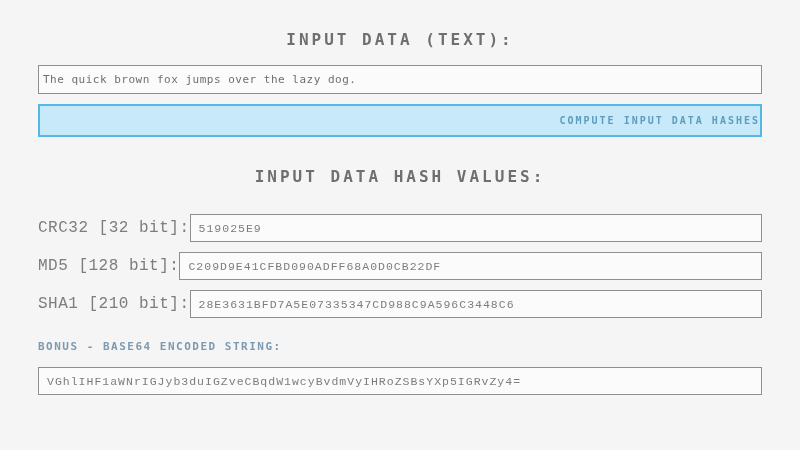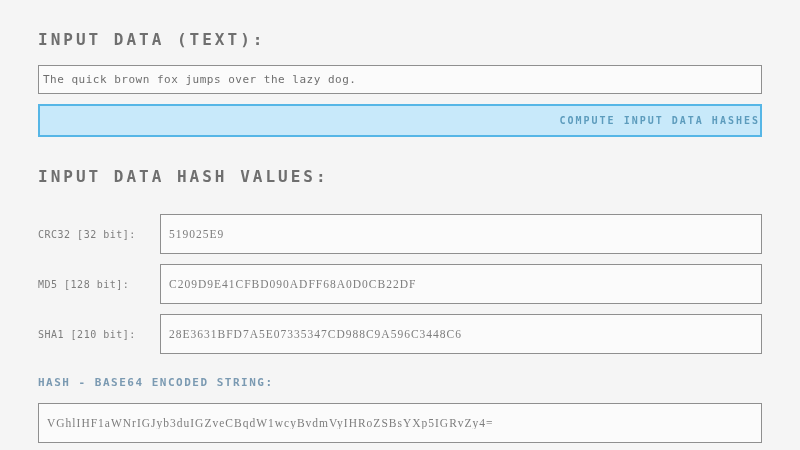--- a/index.html
+++ b/index.html
@@ -14,20 +14,21 @@
     height: 450px;
     padding: 30px 38px 0 38px;
   }
   .section-title {
     font-size: 16px;
     font-weight: bold;
     letter-spacing: 3px;
     color: #6f6f6f;
     margin-bottom: 16px;
     white-space: nowrap;
+    text-align: center;
   }
   .text-input {
     display: block;
     width: 100%;
     height: 29px;
     border: 1px solid #8f8f8f;
     background: #fbfbfb;
     color: #6f6f6f;
     font-family: "DejaVu Sans Mono", "Liberation Mono", monospace;
     font-size: 11px;
@@ -54,32 +55,33 @@
     margin-top: 30px;
     margin-bottom: 28px;
   }
   .hash-row {
     display: flex;
     align-items: center;
     margin-bottom: 10px;
   }
   .hash-label {
     flex: 0 0 122px;
-    font-size: 10px;
+    font-size: 16px;
     letter-spacing: 0.5px;
     color: #7d7d7d;
     white-space: nowrap;
+    font-family: Liberation Mono, monospace;
   }
   .hash-value {
     flex: 1;
-    height: 40px;
+    height: 28px;
     border: 1px solid #8f8f8f;
     background: #fbfbfb;
     color: #7d7d7d;
-    font-family: Liberation Serif, serif;
+    font-family: Liberation Mono, monospace;
     font-size: 11.5px;
     letter-spacing: 1px;
     padding: 0 8px;
     outline: none;
   }
   .bonus-title {
     margin-top: 22px;
     margin-bottom: 14px;
     font-size: 11px;
     font-weight: bold;
@@ -110,19 +112,19 @@
     <span class="hash-label">MD5 [128 bit]:</span>
     <input class="hash-value" type="text" readonly="" value="C209D9E41CFBD090ADFF68A0D0CB22DF" style="">
   </div>
 
   <div class="hash-row">
     <span class="hash-label">SHA1 [210 bit]:</span>
     <input class="hash-value" type="text" readonly="" value="28E3631BFD7A5E07335347CD988C9A596C3448C6" style="">
   </div>
 
 
-  <div class="bonus-title">HASH - BASE64 ENCODED STRING:</div>
+  <div class="bonus-title">BONUS - BASE64 ENCODED STRING:</div>
 
   <div class="hash-row">
     <input class="hash-value" type="text" readonly="" value="VGhlIHF1aWNrIGJyb3duIGZveCBqdW1wcyBvdmVyIHRoZSBsYXp5IGRvZy4=" style="">
   </div>
 
 </div>
 
 </body></html>

